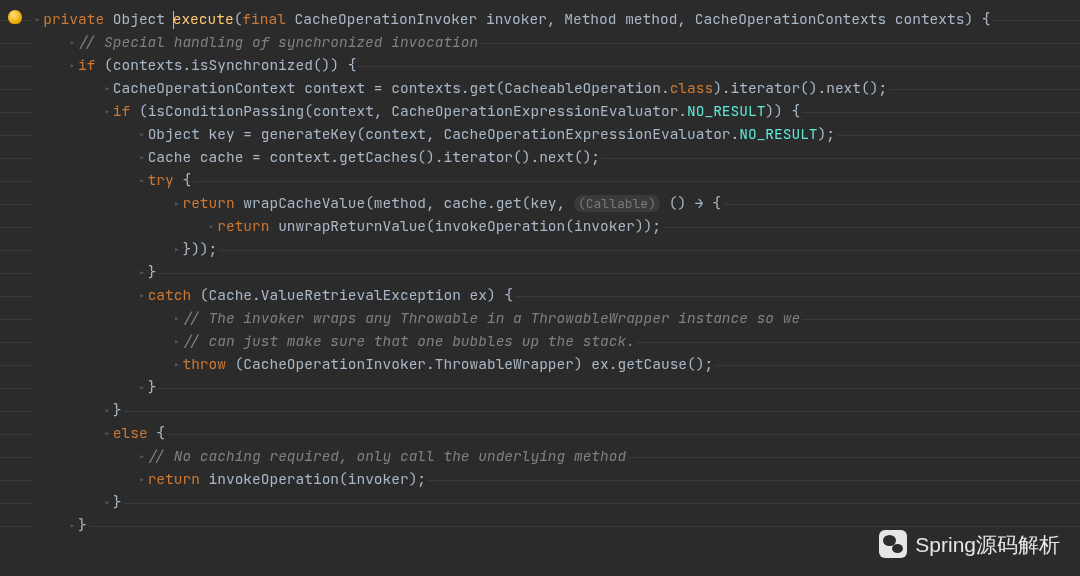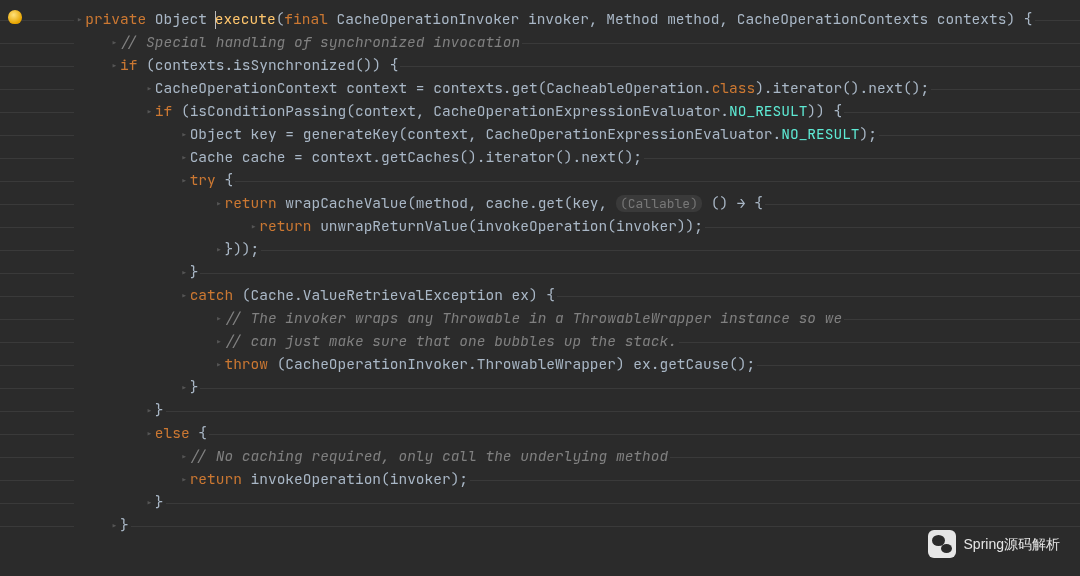--- a/index.html
+++ b/index.html
@@ -32,21 +32,21 @@
     top: 50%;
     height: 1px;
     background: #3a3a3a;
     z-index: 0;
   }
   .arrow {
     color: #555;
     font-size: 12px;
     padding-right: 2px;
   }
-  .code { position: relative; z-index: 1; background: #2b2b2b; padding: 0 2px; margin-left: 42px; }
+  .code { position: relative; z-index: 1; background: #2b2b2b; padding: 0 2px; }
   .kw { color: #cc7832; }
   .method { color: #ffc66d; }
   .cmt { color: #808080; font-style: italic; text-align: center; }
   .static { color: #5eead4; }
   .param-hint { color: #787878; background: #3a3a3a; border-radius: 8px; padding: 0 4px; font-size: 13px;}
   .underline { }
   .plain { color: #a9b7c6; }
   .cursor {
     display: inline-block;
     width: 1px;
@@ -67,21 +67,21 @@
   }
   .watermark {
     position: absolute;
     right: 20px;
     bottom: 18px;
     display: flex;
     align-items: center;
     gap: 8px;
     color: #e6e6e6;
     font-family: -apple-system, "Segoe UI", sans-serif;
-    font-size: 14px;
+    font-size: 21px;
     z-index: 10;
   }
   .wechat-icon {
     width: 28px;
     height: 28px;
     background: #e6e6e6;
     border-radius: 6px;
     position: relative;
   }
   .wechat-icon::before {

